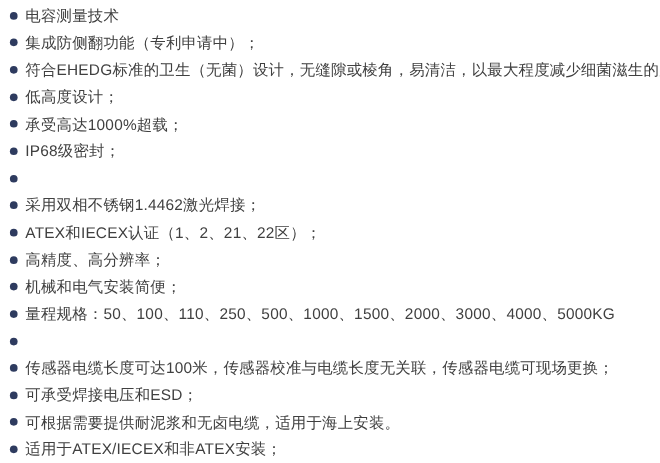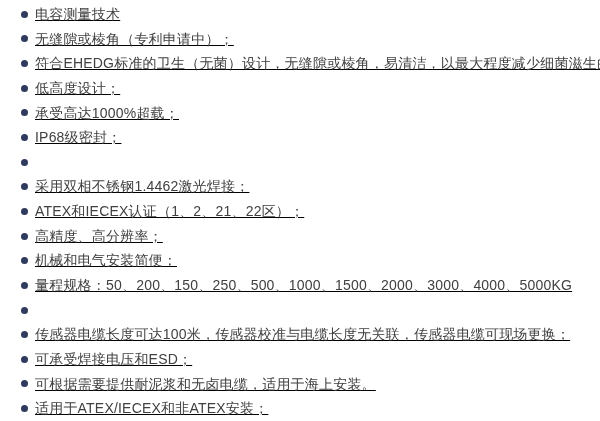--- a/index.html
+++ b/index.html
@@ -11,22 +11,21 @@
     position: relative;
     width: 600px;
     height: 421px;
     overflow: hidden;
     background: var(--page-bg, #ffffff);
     font-family: "Liberation Sans", sans-serif;
   }
   ul.feature-list {
     list-style: none;
     margin: 0;
-    padding: 2px 0 0 16px;
-    text-decoration: underline;
+    padding: 2px 0 0 4px;
   }
   li.feature-item {
     display: flex;
     align-items: center;
     height: 24.65px;
     white-space: nowrap;
     overflow: hidden;
   }
   .bullet {
     flex: 0 0 auto;
@@ -47,21 +46,21 @@
 <body>
 
 <div class="page">
   <ul class="feature-list">
       <li class="feature-item">
         <span class="bullet"></span>
         <span class="feature-text">电容测量技术</span>
       </li>
       <li class="feature-item">
         <span class="bullet"></span>
-        <span class="feature-text">无缝隙或棱角（专利申请中）；</span>
+        <span class="feature-text">集成防侧翻功能（专利申请中）；</span>
       </li>
       <li class="feature-item">
         <span class="bullet"></span>
         <span class="feature-text">符合EHEDG标准的卫生（无菌）设计，无缝隙或棱角，易清洁，以最大程度减少细菌滋生的风险；</span>
       </li>
       <li class="feature-item">
         <span class="bullet"></span>
         <span class="feature-text">低高度设计；</span>
       </li>
       <li class="feature-item">
@@ -86,21 +85,21 @@
       <li class="feature-item">
         <span class="bullet"></span>
         <span class="feature-text">高精度、高分辨率；</span>
       </li>
       <li class="feature-item">
         <span class="bullet"></span>
         <span class="feature-text">机械和电气安装简便；</span>
       </li>
       <li class="feature-item">
         <span class="bullet"></span>
-        <span class="feature-text">量程规格：50、200、150、250、500、1000、1500、2000、3000、4000、5000KG</span>
+        <span class="feature-text">量程规格：50、100、110、250、500、1000、1500、2000、3000、4000、5000KG</span>
       </li>
       <li class="feature-item">
         <span class="bullet"></span>
       </li>
       <li class="feature-item">
         <span class="bullet"></span>
         <span class="feature-text">传感器电缆长度可达100米，传感器校准与电缆长度无关联，传感器电缆可现场更换；</span>
       </li>
       <li class="feature-item">
         <span class="bullet"></span>

